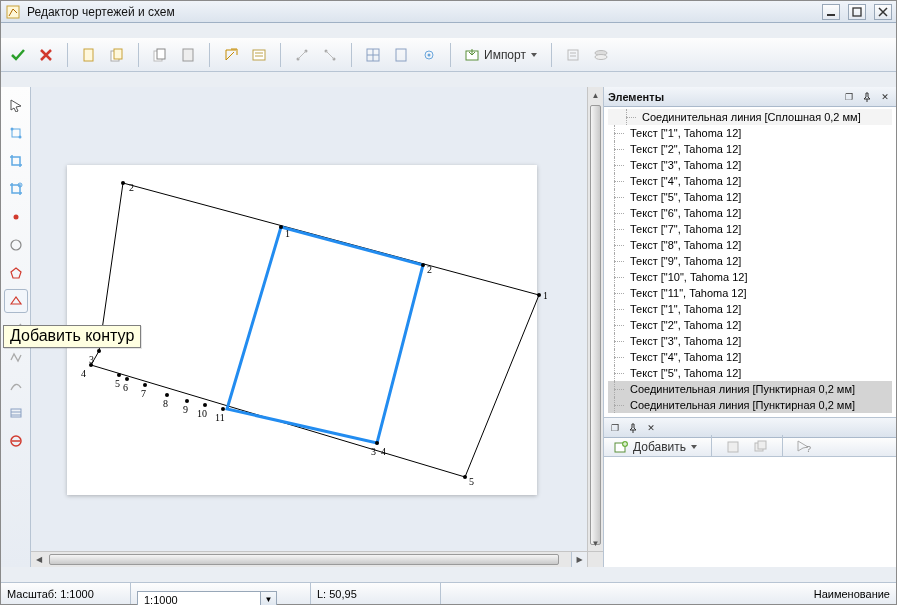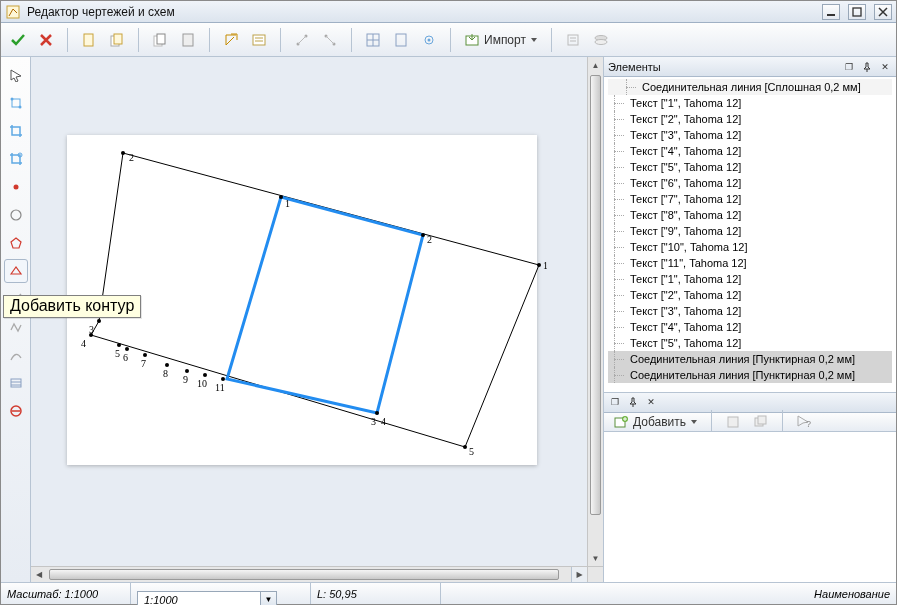--- a/index.html
+++ b/index.html
@@ -1,18 +1,18 @@
 <!DOCTYPE html>
 <html><head>
 <meta charset="utf-8">
 <style>
   * { box-sizing: border-box; margin: 0; padding: 0; }
   html, body { height: 100%; font-family: Tahoma, Arial, sans-serif; font-size: 11px; color: #000; }
   body { background: #fff; }
-  .window { width: 897px; height: 605px; border: 1px solid #8a8a8a; display: flex; flex-direction: column; background: #eaeef3; }
+  .window { width: 897px; height: 605px; border: 1px solid #8a8a8a; display: flex; flex-direction: column; background: #eaeef3; gap: 15px; }
   .titlebar { height: 22px; background: linear-gradient(#f0f4f9,#dce4ee); border-bottom: 1px solid #9fb0c4; display: flex; align-items: center; padding: 0 4px; gap: 6px; }
   .titlebar .icon-box { width: 16px; height: 16px; display:flex; align-items:center; justify-content:center;}
   .titlebar .title-text { font-size: 12px; color: #111; }
   .titlebar .spacer { flex: 1; }
   .tb-btn { width: 18px; height: 16px; border: 1px solid #98a7b8; background: linear-gradient(#fdfdfd,#e3e9f1); margin-left: 2px; display:flex; align-items:center; justify-content:center; font-size:11px; color:#333;}
   .toolbar { height: 34px; background: linear-gradient(#fdfdfd,#e7ecf3); border-bottom: 1px solid #b7c4d3; display: flex; align-items: center; padding: 0 4px; gap: 2px; }
   .tbtn { min-width: 26px; height: 26px; border: 1px solid transparent; border-radius: 3px; display:flex; align-items:center; justify-content:space-between; background: transparent; padding:0 4px; gap:4px; font-size:12px; color:#333;}
   .sep { width:1px; height:24px; background:#b7c4d3; margin:0 6px; }
   .main { flex:1; display:flex; min-height:0; }
   .left-tools { width:30px; background:linear-gradient(#fdfdfd,#e7ecf3); border-right:1px solid #b7c4d3; padding:6px 2px; display:flex; flex-direction:column; gap:4px; align-items:center; position:relative;}
@@ -27,35 +27,35 @@
   .scroll-v .thumb { position:absolute; left:2px; right:2px; top:20px; height:100px; background:linear-gradient(to right,#f5f5f5,#c9c9c9); border:1px solid #9a9a9a; border-radius:2px;}
   .scroll-v .arrow { position:absolute; left:0; right:0; height:16px; display:flex; align-items:center; justify-content:center; font-size:8px; color:#555;}
   .scroll-v .arrow.up{top:0;} .scroll-v .arrow.down{bottom:0;}
   .scroll-h .thumb { position:absolute; top:2px; bottom:2px; left:20px; width:200px; background:linear-gradient(#f5f5f5,#c9c9c9); border:1px solid #9a9a9a; border-radius:2px;}
   .scroll-h .arrow { position:absolute; top:0; bottom:0; width:16px; display:flex; align-items:center; justify-content:center; font-size:8px; color:#555;}
   .scroll-h .arrow.left{left:0;} .scroll-h .arrow.right{right:0;}
   .paper { position:absolute; left:36px; top:78px; width:470px; height:330px; background:#fff; box-shadow:0 1px 4px rgba(0,0,0,.25);}
   svg.drawing { position:absolute; left:36px; top:78px; }
   .right { width:293px; display:flex; flex-direction:column; border-left:1px solid #b7c4d3; background:#eaeef3;}
   .panel-head { height:20px; background:linear-gradient(#f3f6fa,#dbe3ed); border-bottom:1px solid #aab9cb; display:flex; align-items:center; padding:0 4px; font-size:11px; gap:4px;}
-  .panel-head .title { flex:1; color:#111; }
+  .panel-head .title { flex:1; color:#111;font-weight:bold; }
   .panel-head .mini-btn { width:14px; height:14px; display:flex; align-items:center; justify-content:center; font-size:9px; color:#333; border:1px solid transparent;}
   .elements { flex:1; background:#fff; overflow:auto; border-bottom:1px solid #b7c4d3; min-height:0;}
   .tree { padding:2px 4px 4px 4px; }
   .tree-row { display:flex; align-items:center; height:16px; gap:4px; padding-left:22px; position:relative;}
   .tree-row::before { content:""; position:absolute; left:6px; top:0; width:12px; height:16px; border-left:1px dotted #aaa;}
   .tree-row .dash { width:10px; border-top:1px dotted #aaa; position:absolute; left:6px; top:8px;}
   .tree-row.sel { background:#d4d4d4; }
   .tree-row.connect-top { background:#f4f4f4; padding-left:34px;}
   .tree-row.connect-top::before { left:18px;}
   .tree-row.connect-top .dash { left:18px;}
   .layers { height:190px; display:flex; flex-direction:column;}
   .layer-toolbar { height:19px; background:linear-gradient(#fdfdfd,#e7ecf3); border-bottom:1px solid #b7c4d3; display:flex; align-items:center; padding:8px 4px; gap:2px;}
   .layer-body { flex:1; background:#fff; }
-  .status { height:22px; background:linear-gradient(#fdfdfd,#e7ecf3); border-top:1px solid #b7c4d3; display:flex; align-items:stretch;font-style:italic;}
+  .status { height:22px; background:linear-gradient(#fdfdfd,#e7ecf3); border-top:1px solid #b7c4d3; display:flex; align-items:stretch;}
   .status-cell { border-right:1px solid #b7c4d3; padding:3px 6px; display:flex; align-items:center; font-size:11px; color:#000;}
   .combo { display:flex; align-items:center; border:1px solid #98a7b8; background:#fff; height:18px; width:140px;margin-top:12px;}
   .combo span { flex:1; padding:0 6px; }
   .combo .cbtn { width:16px; height:100%; border-left:1px solid #98a7b8; display:flex; align-items:center; justify-content:center; background:linear-gradient(#f5f8fb,#dbe3ed); font-size:8px;}
   .elements-wrap { display:flex; flex-direction:column; height: 337px;}
   .node { fill:#000; }
   .lbl { font-family: Tahoma; font-size: 10px; fill:#000; }
   .bline { stroke:#228cf0; stroke-width:3; fill:none; }
   .tline { stroke:#000; stroke-width:1; fill:none; }
 </style>

